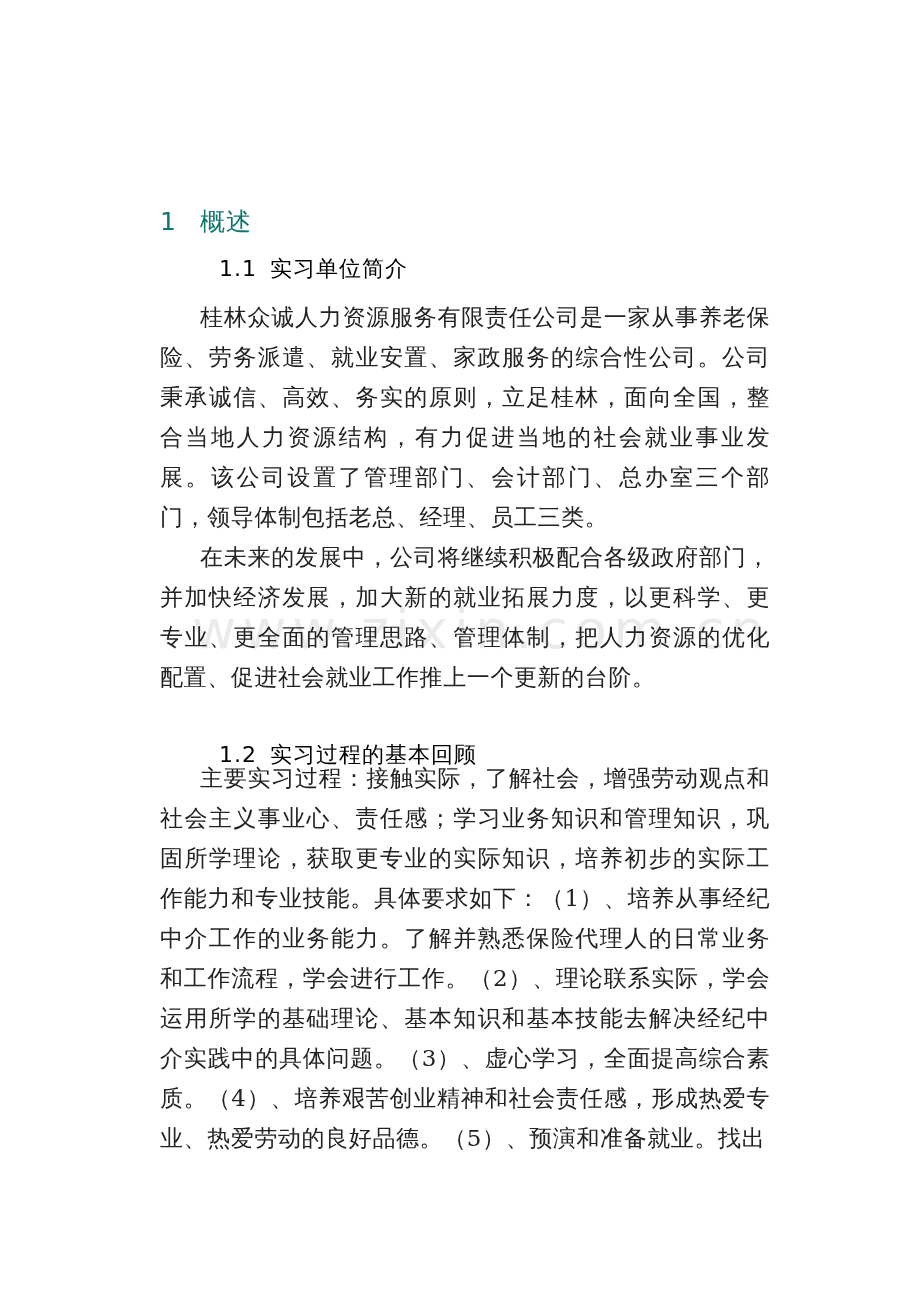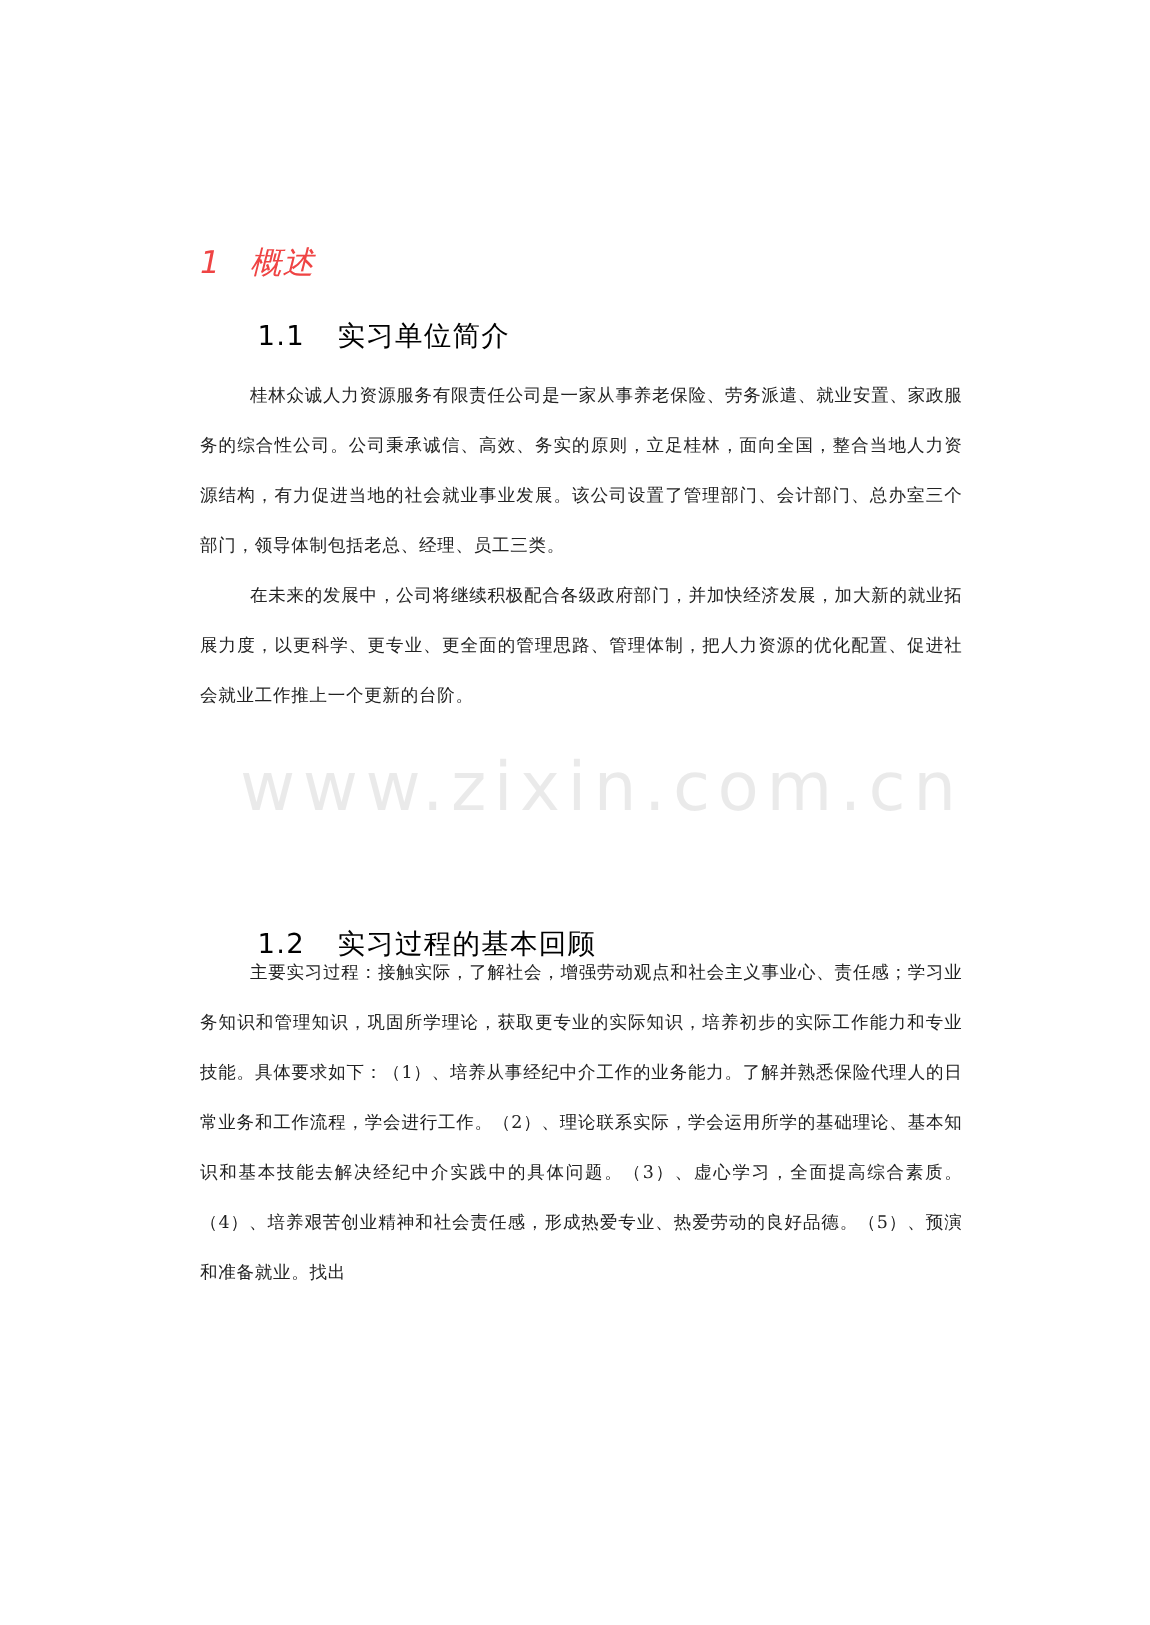--- a/index.html
+++ b/index.html
@@ -1,32 +1,32 @@
 <!DOCTYPE html>
 <html><head>
 <meta charset="utf-8">
 <style>
   html, body { margin: 0; padding: 0; background: #ffffff; }
   body { width: 920px; height: 1300px; position: relative; overflow: hidden; }
   .page { position: absolute; left: 0; top: 0; width: 920px; height: 1300px; }
   .h1 {
-    position: absolute; left: 160px; top: 193px;
-    font-family: "DejaVu Sans", sans-serif; font-size: 25px; color: #ef4444;
-    white-space: nowrap; letter-spacing: 1px; font-style: italic;
+    position: absolute; left: 160px; top: 205px;
+    font-family: "DejaVu Sans", sans-serif; font-size: 25px; color: #0f766e;
+    white-space: nowrap; letter-spacing: 1px;
   }
   .h1 .num { display: inline-block; width: 40px; }
   .h2 {
     position: absolute; left: 206px;
     font-family: "DejaVu Sans", sans-serif; font-size: 22px; color: #000;
-    white-space: nowrap; letter-spacing: 1px;
+    white-space: nowrap; letter-spacing: 1px; text-align: center;
   }
   .h2 .num { display: inline-block; width: 64px; }
   .body-text {
     position: absolute; left: 160px; width: 610px;
-    font-family: "DejaVu Serif", serif; font-size: 14px; color: #222;
+    font-family: "DejaVu Serif", serif; font-size: 23px; color: #222;
     line-height: 40px; text-align: justify; letter-spacing: 0.6px;
   }
   .body-text p { margin: 0; text-indent: 40px; }
   .body-text p.narrow-indent { text-indent: 20px; }
   .watermark {
     position: absolute; left: 160px; top: 598px; width: 620px;
     font-family: "DejaVu Sans", sans-serif; font-size: 54px; color: #000;
     opacity: 0.08; letter-spacing: 6px; white-space: nowrap; pointer-events: none; margin-left: 32px;
   }
 </style>

